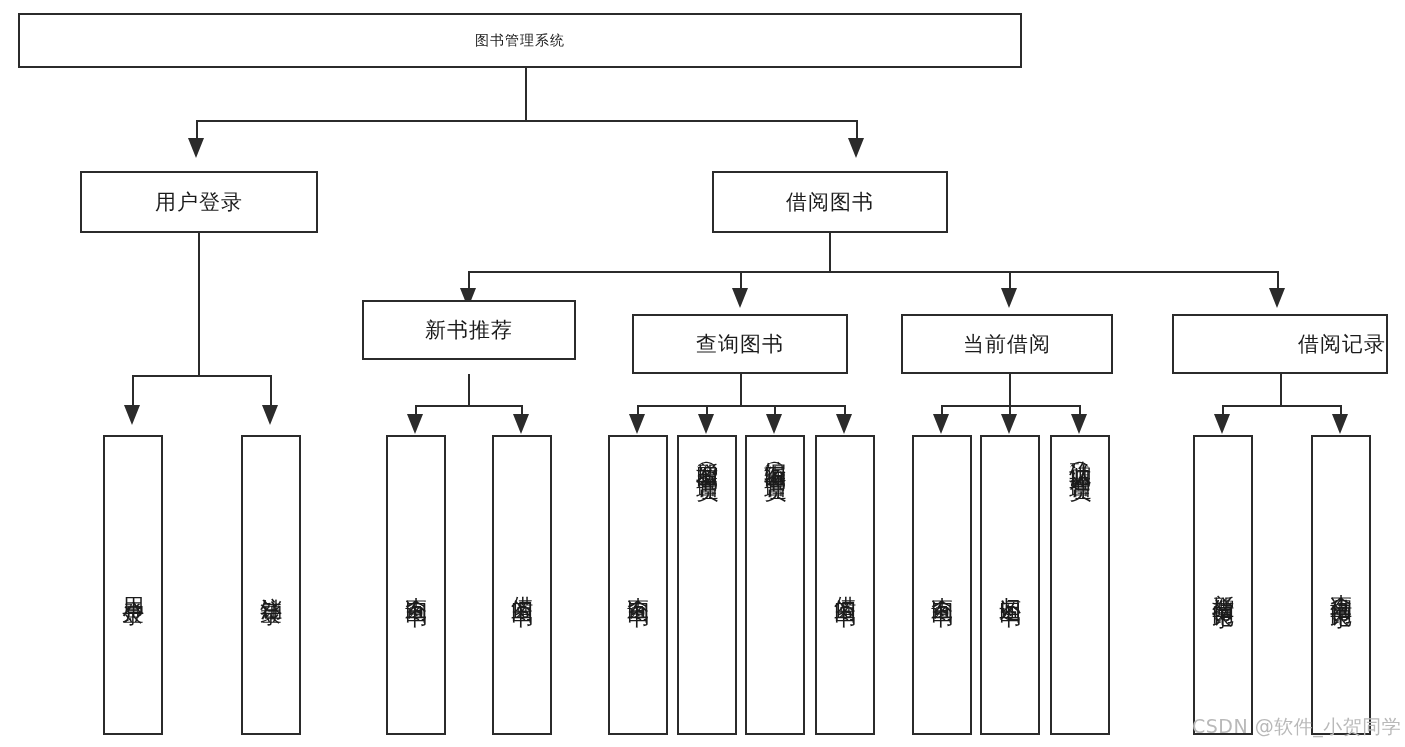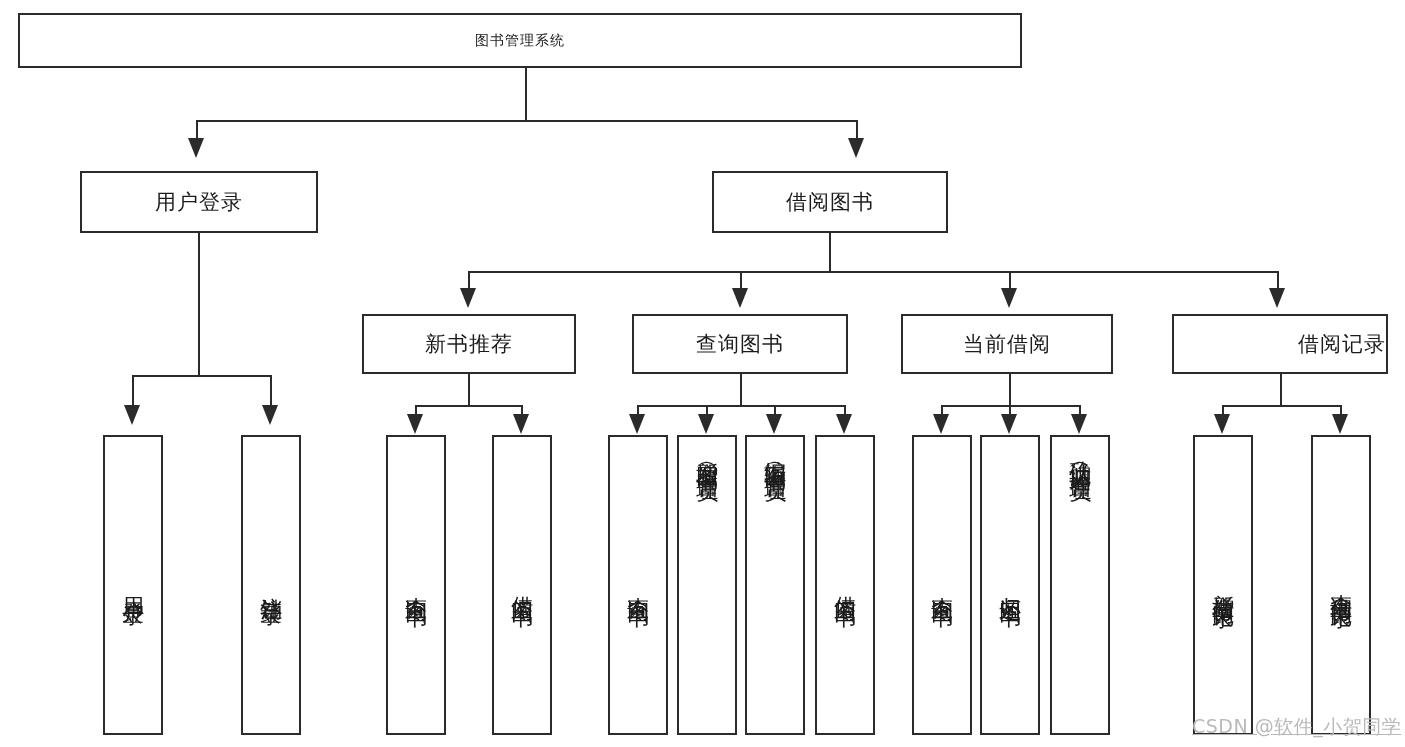--- a/index.html
+++ b/index.html
@@ -117,21 +117,21 @@
   <div class="hline" style="left:468px;top:271px;width:810px;"></div>
   <div class="vline" style="left:468px;top:271px;height:18px;"></div>
   <div class="arrow" style="left:460px;top:288px;"></div>
   <div class="vline" style="left:740px;top:271px;height:18px;"></div>
   <div class="arrow" style="left:732px;top:288px;"></div>
   <div class="vline" style="left:1009px;top:271px;height:18px;"></div>
   <div class="arrow" style="left:1001px;top:288px;"></div>
   <div class="vline" style="left:1277px;top:271px;height:18px;"></div>
   <div class="arrow" style="left:1269px;top:288px;"></div>
 
-  <div class="node" style="left:362px;top:314px;width:214px;height:60px;">
+  <div class="node" style="left:362px;top:300px;width:214px;height:60px;">
     <span class="label">新书推荐</span>
   </div>
   <div class="node" style="left:632px;top:314px;width:216px;height:60px;">
     <span class="label">查询图书</span>
   </div>
   <div class="node" style="left:901px;top:314px;width:212px;height:60px;">
     <span class="label">当前借阅</span>
   </div>
   <div class="node" style="left:1172px;top:314px;width:216px;height:60px;justify-content:flex-end;">
     <span class="label">借阅记录</span>
@@ -208,15 +208,15 @@
     <span class="label">确认归还（管理员）</span>
   </div>
 
   <div class="node vert mid" style="left:1193px;top:435px;width:60px;height:300px;">
     <span class="label">新增借阅记录</span>
   </div>
   <div class="node vert mid" style="left:1311px;top:435px;width:60px;height:300px;">
     <span class="label">查询借阅记录</span>
   </div>
 
-  <div id="watermark" style="left:1192px;top:714px;text-decoration:underline;">CSDN @软件_小贺同学</div>
+  <div id="watermark" style="left:1192px;top:714px;">CSDN @软件_小贺同学</div>
 
 </div>
 
 </body></html>

